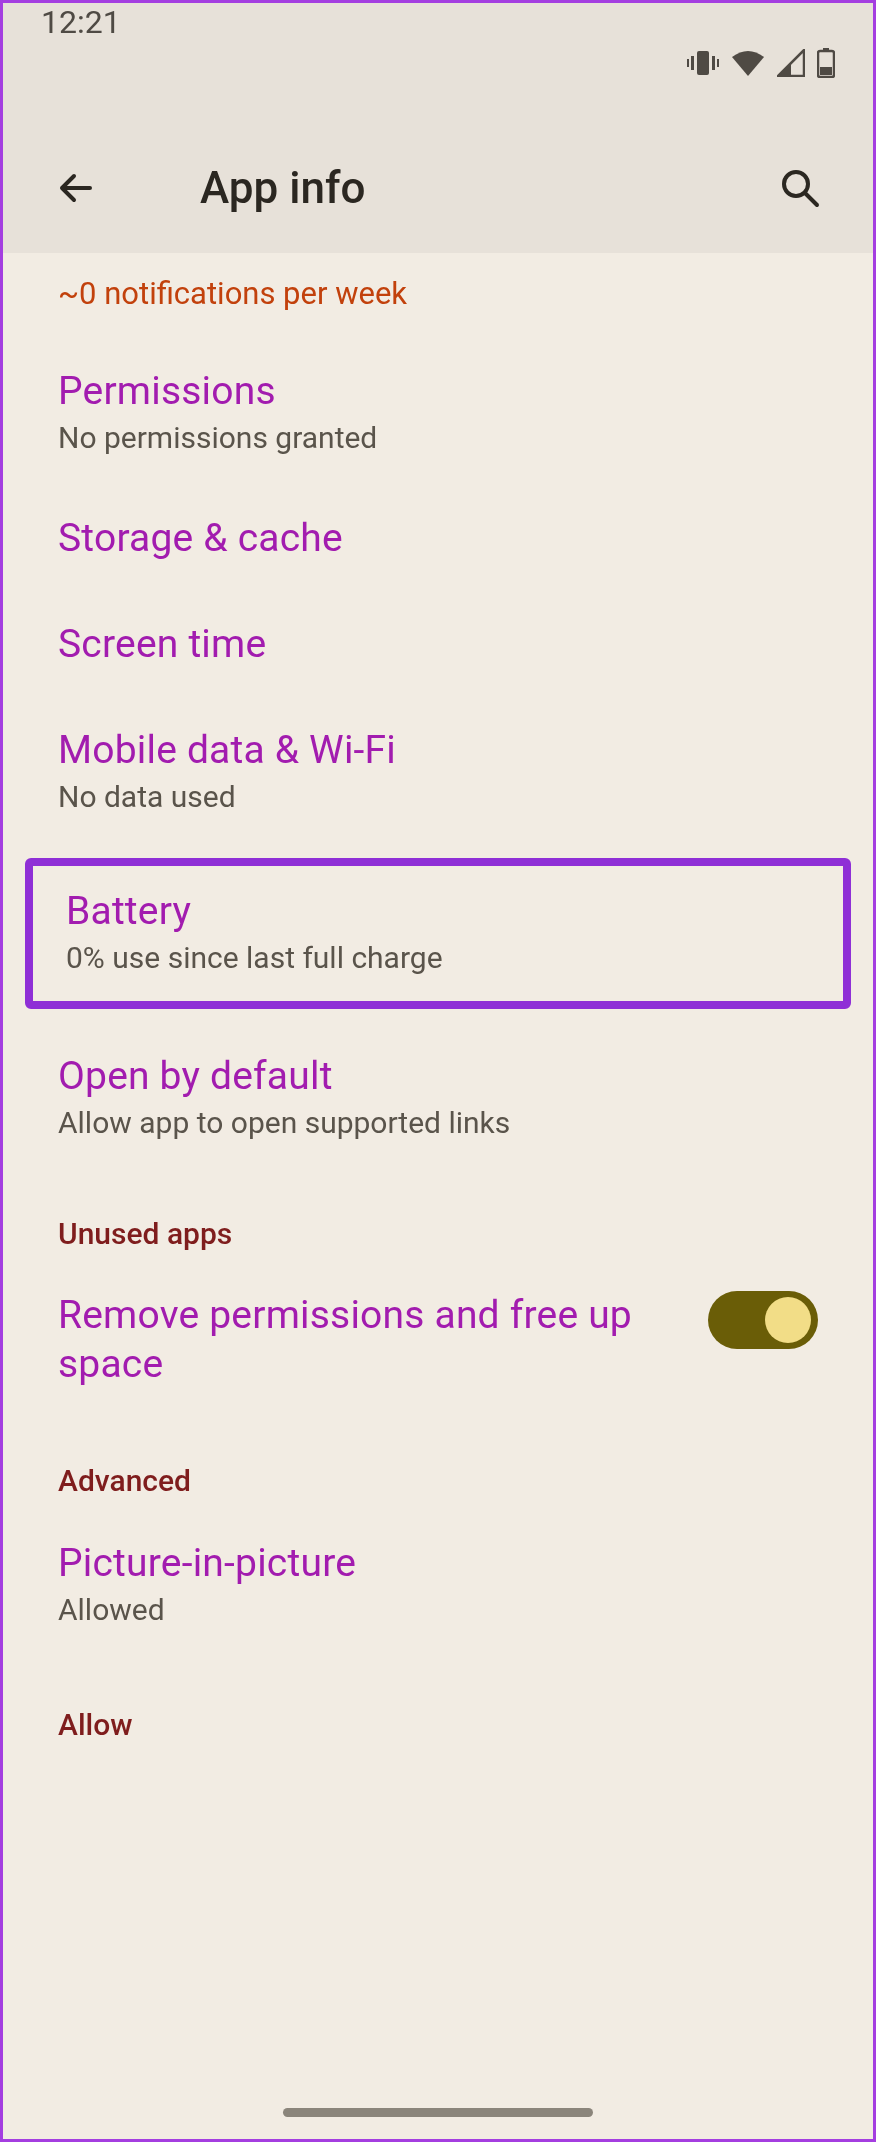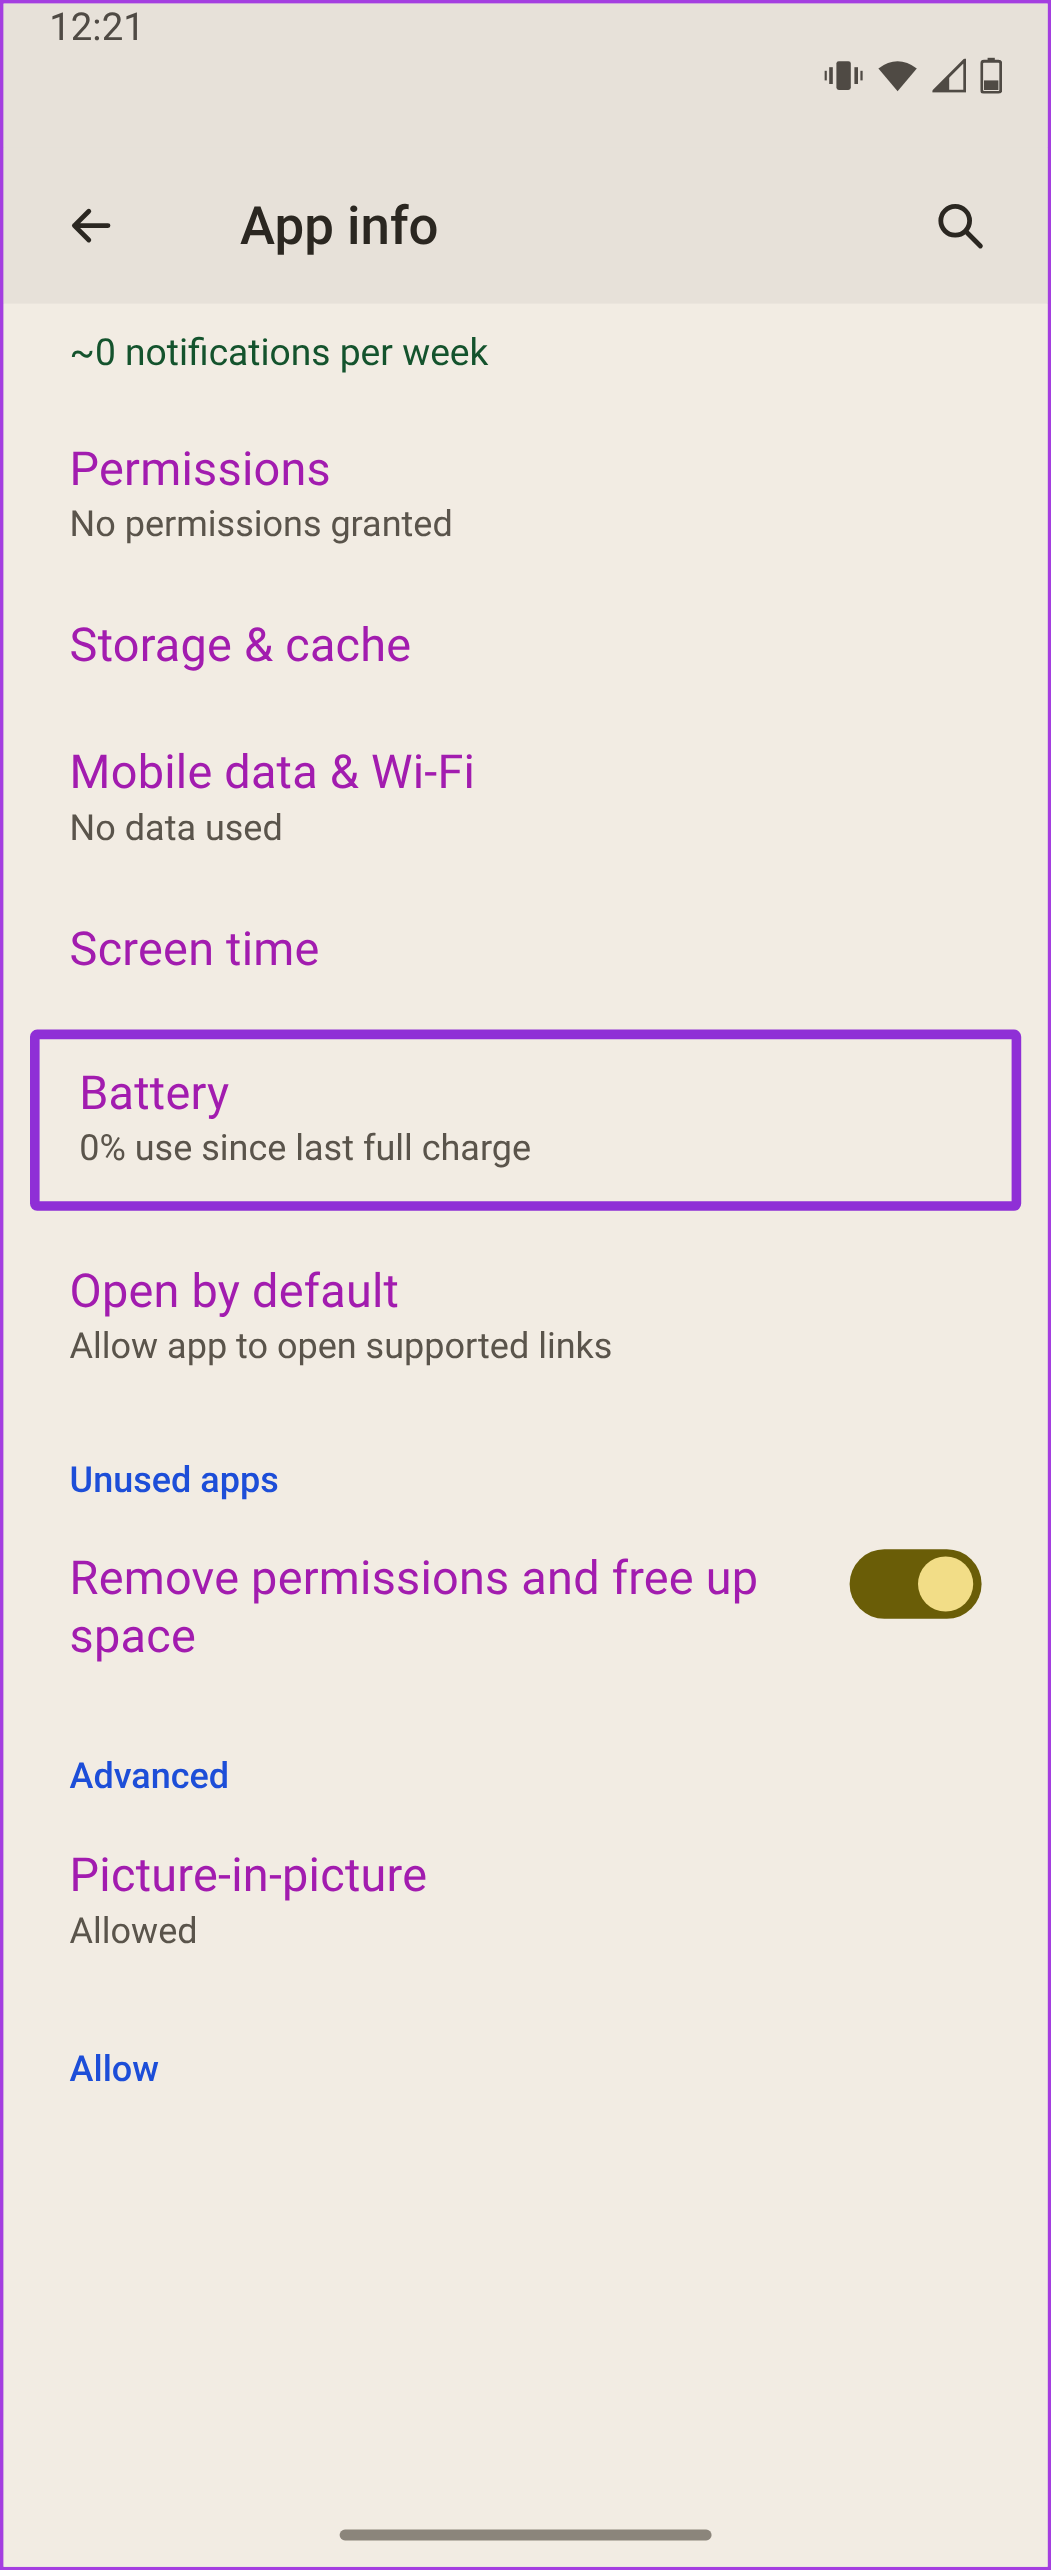--- a/index.html
+++ b/index.html
@@ -62,39 +62,39 @@
   }
   .content {
     background: #f2ece3;
     height: calc(100% - 250px);
     overflow: hidden;
     padding-top: 10px;
   }
   .notif-line {
     padding: 12px 55px 26px 55px;
     font-size: 31px;
-    color: #14532d;
+    color: #c2410c;
   }
   .item {
     padding: 30px 55px;
   }
   .item-title {
     font-size: 39px;
     font-weight: 400;
     color: #a21caf;
     letter-spacing: 0.2px;
   }
   .item-sub {
     font-size: 30px;
     color: #5a544b;
     margin-top: 6px;
   }
   .section-label {
     font-size: 30px;
-    color: #1d4ed8;
+    color: #7f1d1d;
     padding: 46px 28px 12px 55px;
     font-weight: 500;
   }
   .toggle-row {
     display: flex;
     padding: 28px 55px 28px 55px;
     gap: 30px;
   }
   .toggle-row .item-title {
     flex: 1;
@@ -199,26 +199,26 @@
     <div class="item">
       <div class="item-title">Permissions</div>
       <div class="item-sub">No permissions granted</div>
     </div>
 
     <div class="item">
       <div class="item-title">Storage &amp; cache</div>
     </div>
 
     <div class="item">
+      <div class="item-title">Screen time</div>
+    </div>
+
+    <div class="item">
       <div class="item-title">Mobile data &amp; Wi-Fi</div>
       <div class="item-sub">No data used</div>
-    </div>
-
-    <div class="item">
-      <div class="item-title">Screen time</div>
     </div>
 
     <div class="highlight-box">
       <div class="item-title">Battery</div>
       <div class="item-sub">0% use since last full charge</div>
     </div>
 
     <div class="item">
       <div class="item-title">Open by default</div>
       <div class="item-sub">Allow app to open supported links</div>

